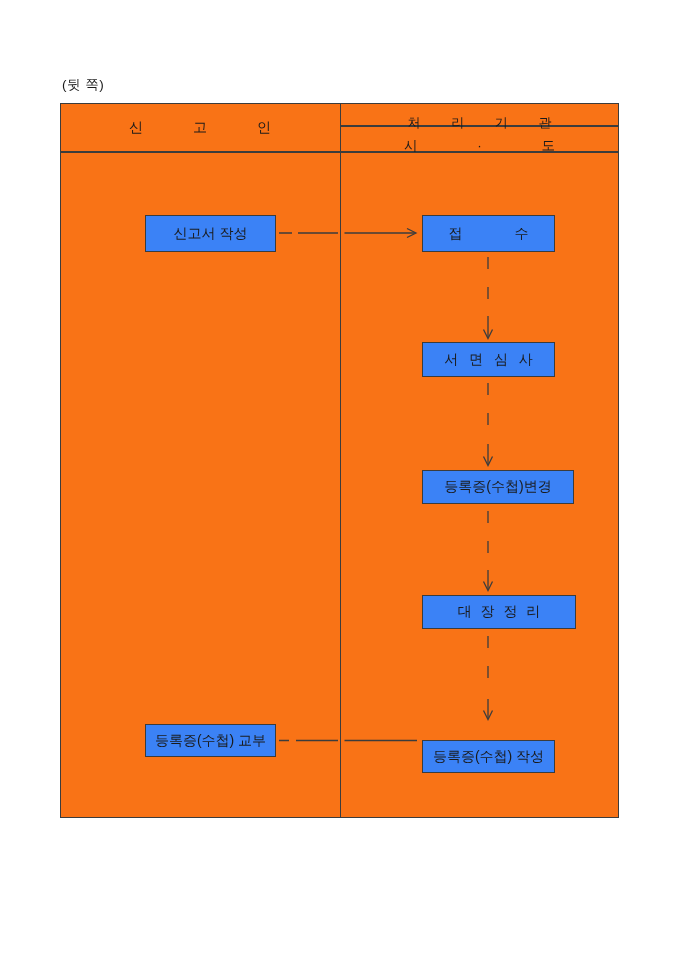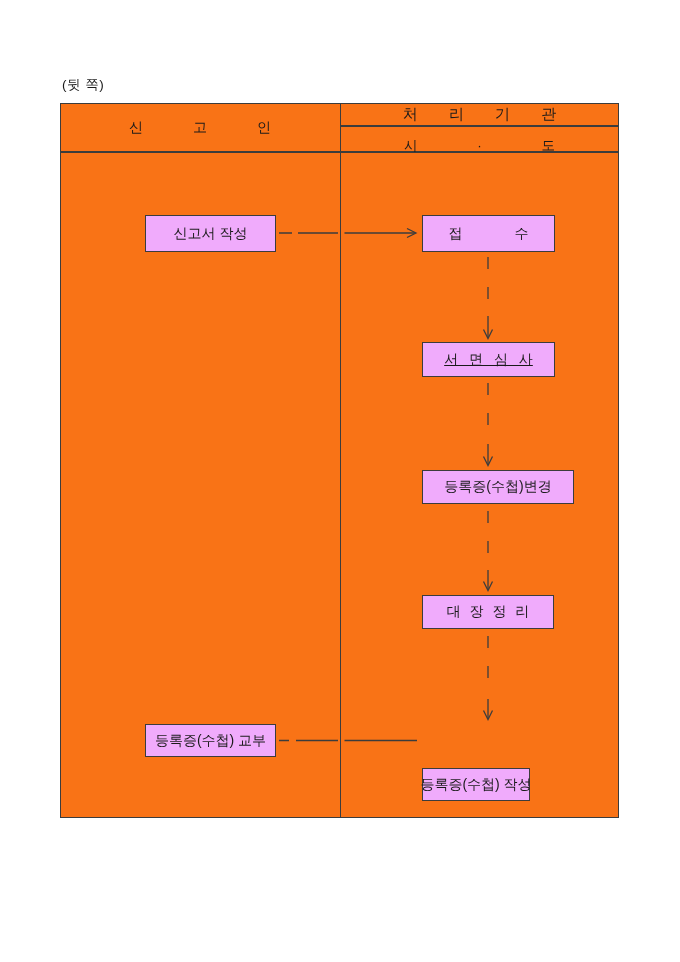--- a/index.html
+++ b/index.html
@@ -65,41 +65,41 @@
   }
   .cell {
     position: absolute;
     display: flex;
     align-items: center;
     justify-content: center;
     font-size: 14px;
     white-space: nowrap;
   }
   .cell-applicant { left: 0; top: 0; width: 278px; height: 47px; word-spacing: 46px; }
-  .cell-agency    { left: 280px; right: 0; top: 0; height: 21px; font-size: 15px; word-spacing: 27px; }
+  .cell-agency    { left: 280px; right: 0; top: 8px; height: 21px; font-size: 13px; word-spacing: 27px; }
   .cell-agency-sub{ left: 280px; right: 0; top: 21px; height: 41px; font-size: 13.5px; word-spacing: 56px; }
   
   .fbox {
     position: absolute;
     border: 1.4px solid #3c3c3c;
-    background: #f0abfc;
+    background: #3b82f6;
     box-sizing: border-box;
     display: flex;
     align-items: center;
     justify-content: center;
     font-size: 14px;
     white-space: nowrap;
   }
   .box-l1 { left: 145px; top: 215px; width: 131px; height: 37px; }
   .box-r1 { left: 422px; top: 215px; width: 133px; height: 37px; word-spacing: 48px; }
-  .box-r2 { left: 422px; top: 342px; width: 133px; height: 35px; word-spacing: 7px; text-decoration: underline; }
+  .box-r2 { left: 422px; top: 342px; width: 133px; height: 35px; word-spacing: 7px; }
   .box-r3 { left: 422px; top: 470px; width: 152px; height: 34px; }
-  .box-r4 { left: 422px; top: 595px; width: 132px; height: 34px; word-spacing: 5px; }
+  .box-r4 { left: 422px; top: 595px; width: 154px; height: 34px; word-spacing: 5px; }
   .box-l5 { left: 145px; top: 724px; width: 131px; height: 33px; }
-  .box-r5 { left: 422px; top: 768px; width: 108px; height: 33px; }
+  .box-r5 { left: 422px; top: 740px; width: 133px; height: 33px; }
   
   .flow-svg {
     position: absolute;
     left: 0;
     top: 0;
     width: 680px;
     height: 962px;
     pointer-events: none;
   }
   .flow-svg path {

